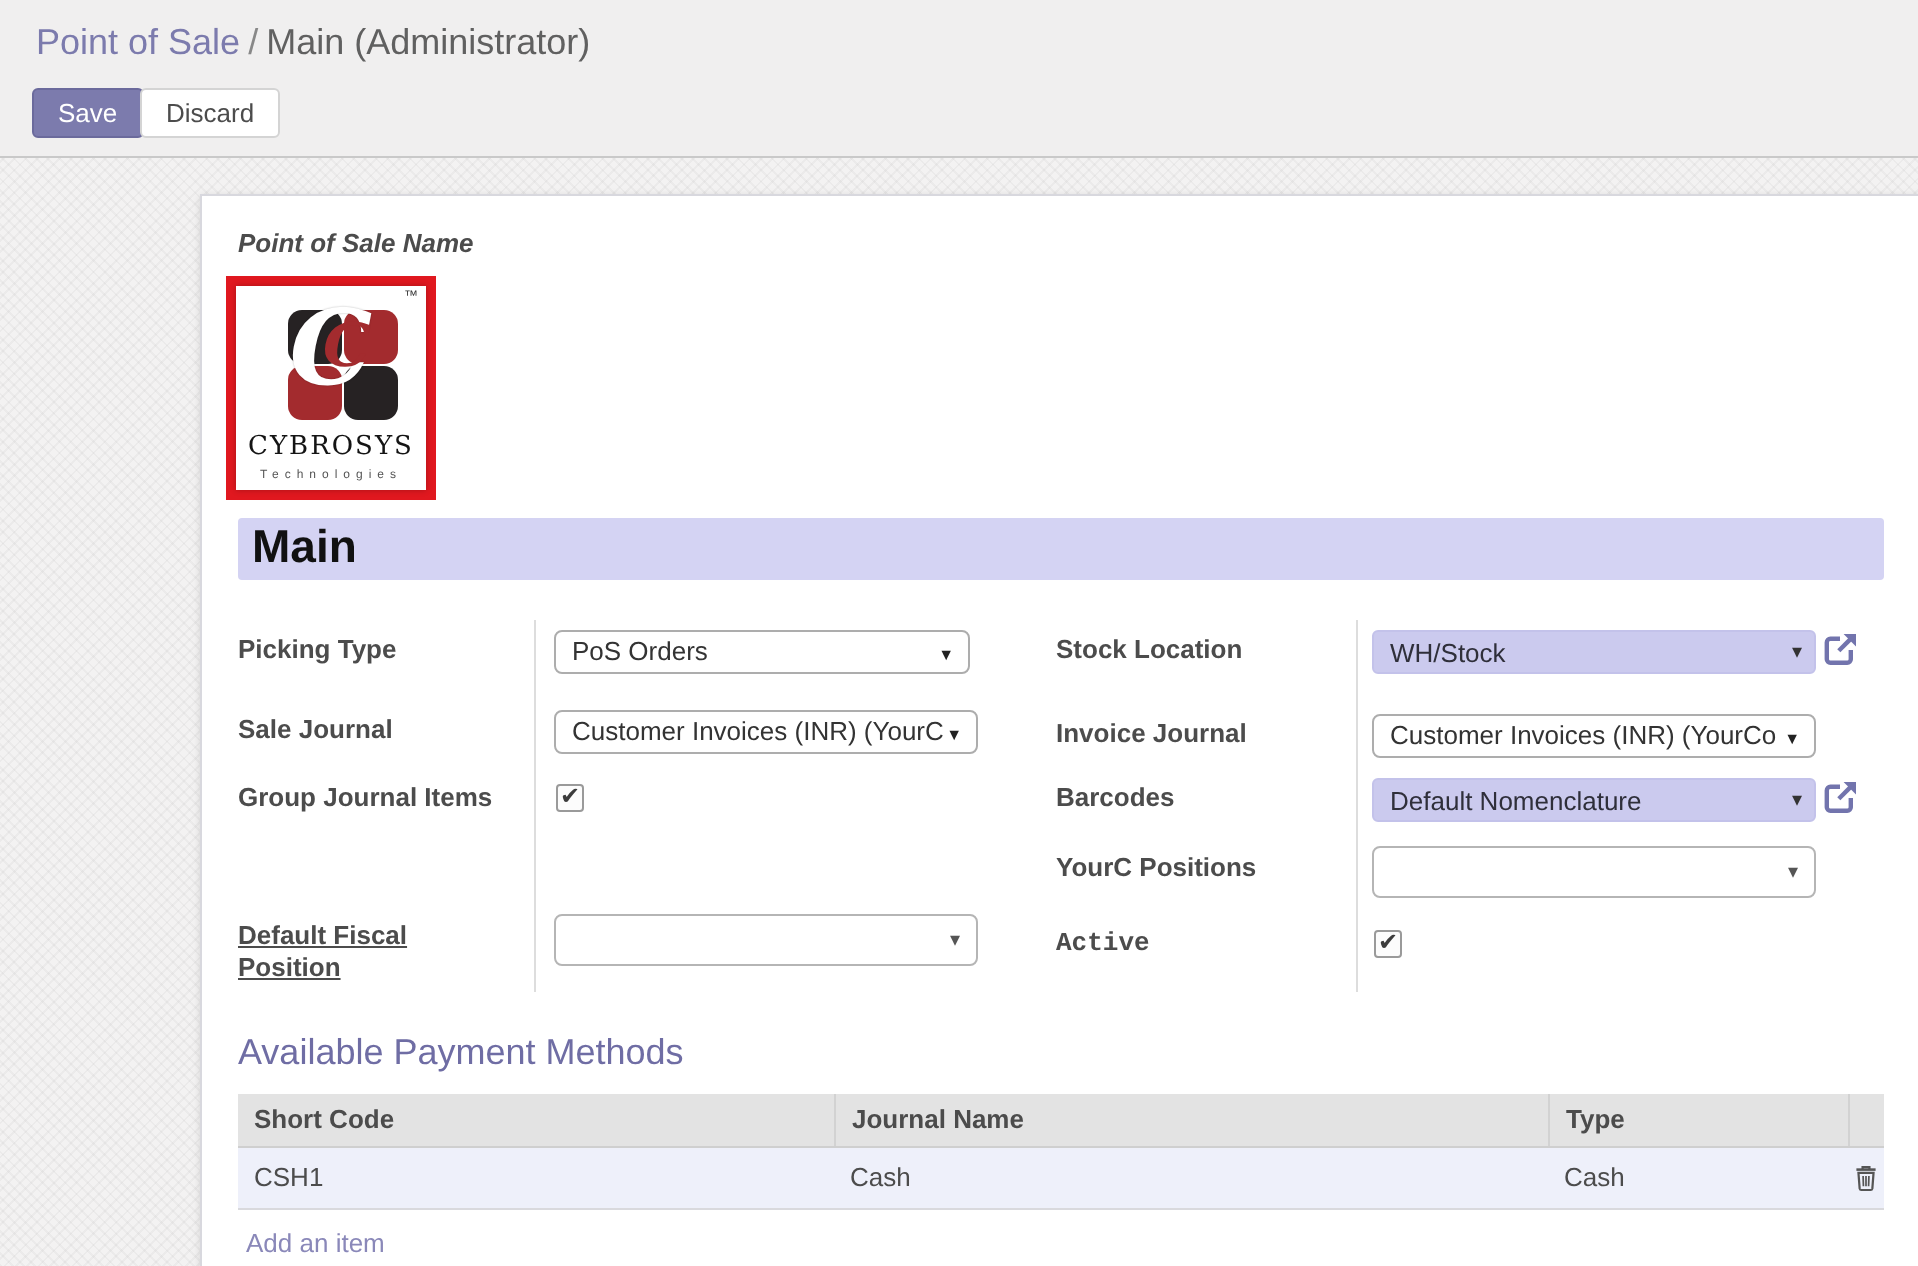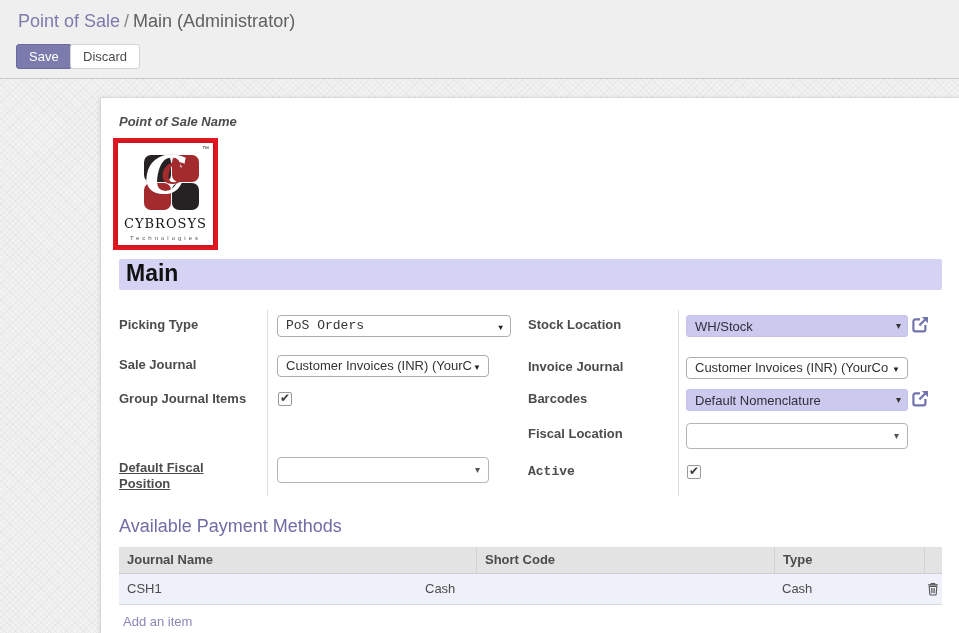--- a/index.html
+++ b/index.html
@@ -127,21 +127,21 @@
     </div>
 
     <div class="title-bar">
       <span class="title-text">Main</span>
     </div>
 
     <div class="vdiv vdiv-left"></div>
     <div class="vdiv vdiv-right"></div>
 
     <div class="fld-label glabel" style="left:18px; top:219px; width:140px;">Picking Type</div>
-    <div class="ctrl select" style="left:176px; top:217px; width:234px;font-family:Liberation Mono, monospace;">
+    <div class="ctrl select" style="left:176px; top:217px; width:208px;">
       <span>PoS Orders</span>
       <span class="arrow">▼</span>
     </div>
 
     <div class="fld-label glabel" style="left:18px; top:259px; width:140px;">Sale Journal</div>
     <div class="ctrl select" style="left:176px; top:257px; width:212px;">
       <span>Customer Invoices (INR) (YourC</span>
       <span class="arrow">▼</span>
     </div>
 
@@ -177,37 +177,37 @@
     <div class="ctrl m2o" style="left:585px; top:291px; width:222px;">
       <span>Default Nomenclature</span>
       <span class="caret">▾</span>
     </div>
     <svg class="ext-link" style="left:811px; top:292px;" viewBox="0 0 17 17">
       <path d="M13.4 9 V13.6 A1.8 1.8 0 0 1 11.6 15.4 H3.2 A1.8 1.8 0 0 1 1.4 13.6 V5.2 A1.8 1.8 0 0 1 3.2 3.4 H8" fill="none" stroke="#7274ad" stroke-width="2.2"></path>
       <line x1="7.4" y1="9.4" x2="14" y2="2.8" stroke="#7274ad" stroke-width="2.2"></line>
       <path d="M9.8 1 L16 1 L16 7.2 Z" fill="#7274ad"></path>
     </svg>
 
-    <div class="fld-label glabel" style="left:427px; top:328px; width:145px;">Fiscal Location</div>
+    <div class="fld-label glabel" style="left:427px; top:328px; width:145px;">YourC Positions</div>
     <div class="ctrl combo" style="left:585px; top:325px; width:222px;">
       <span></span>
       <span class="caret">▾</span>
     </div>
 
     <div class="fld-label glabel" style="left:427px; top:366px; width:145px;font-family:Liberation Mono, monospace;">Active</div>
     <div class="checkbox" style="left:586px; top:367px;">
       <span class="check">✔</span>
     </div>
 
     <div class="pm-title">Available Payment Methods</div>
 
     <div class="pm-table">
       <div class="pm-head">
+        <div class="cell c1">Short Code</div>
         <div class="cell c2">Journal Name</div>
-        <div class="cell c1">Short Code</div>
         <div class="cell c3">Type</div>
         <div class="cell c4"></div>
       </div>
       <div class="pm-row">
         <div class="cell c1">CSH1</div>
         <div class="cell c2">Cash</div>
         <div class="cell c3">Cash</div>
         <div class="cell c4">
           <svg width="12" height="14" viewBox="0 0 14 16">
             <path d="M2.6 5 h8.8 l-.7 9.2 a1 1 0 0 1 -1 .8 H4.3 a1 1 0 0 1 -1 -.8 Z" fill="none" stroke="#555" stroke-width="1.3"></path>

